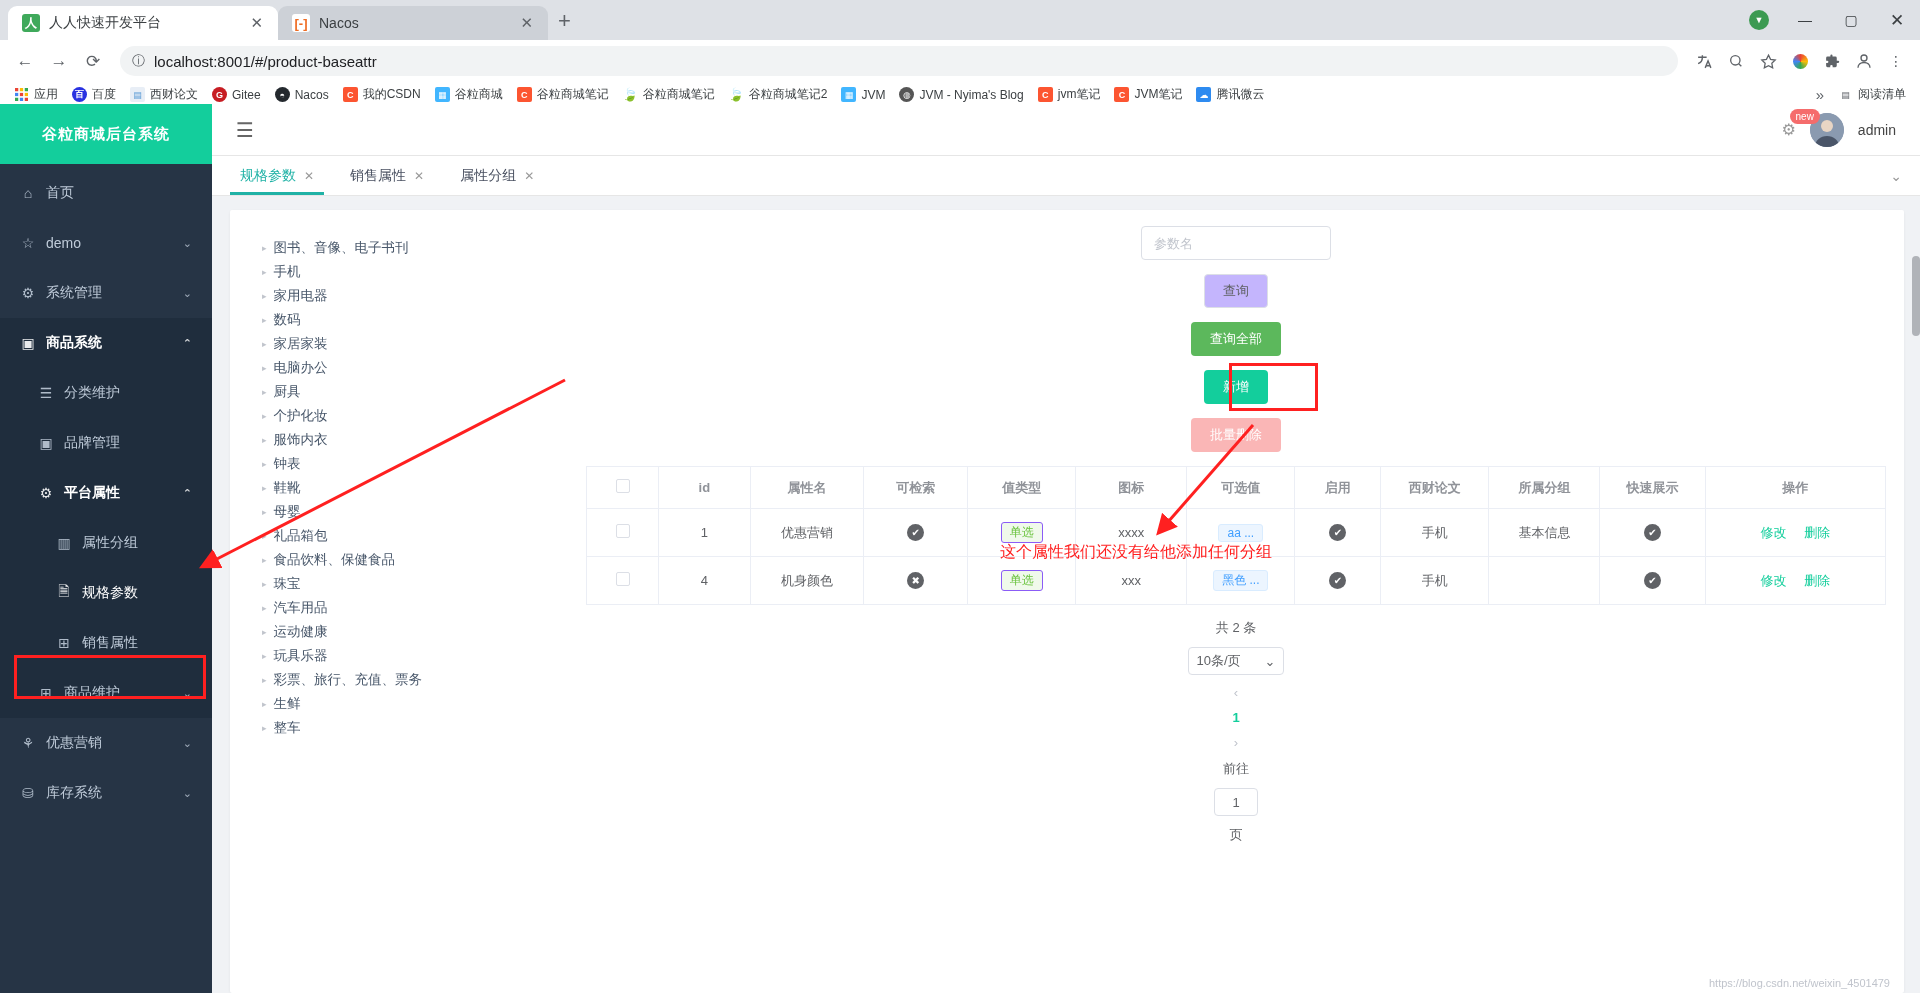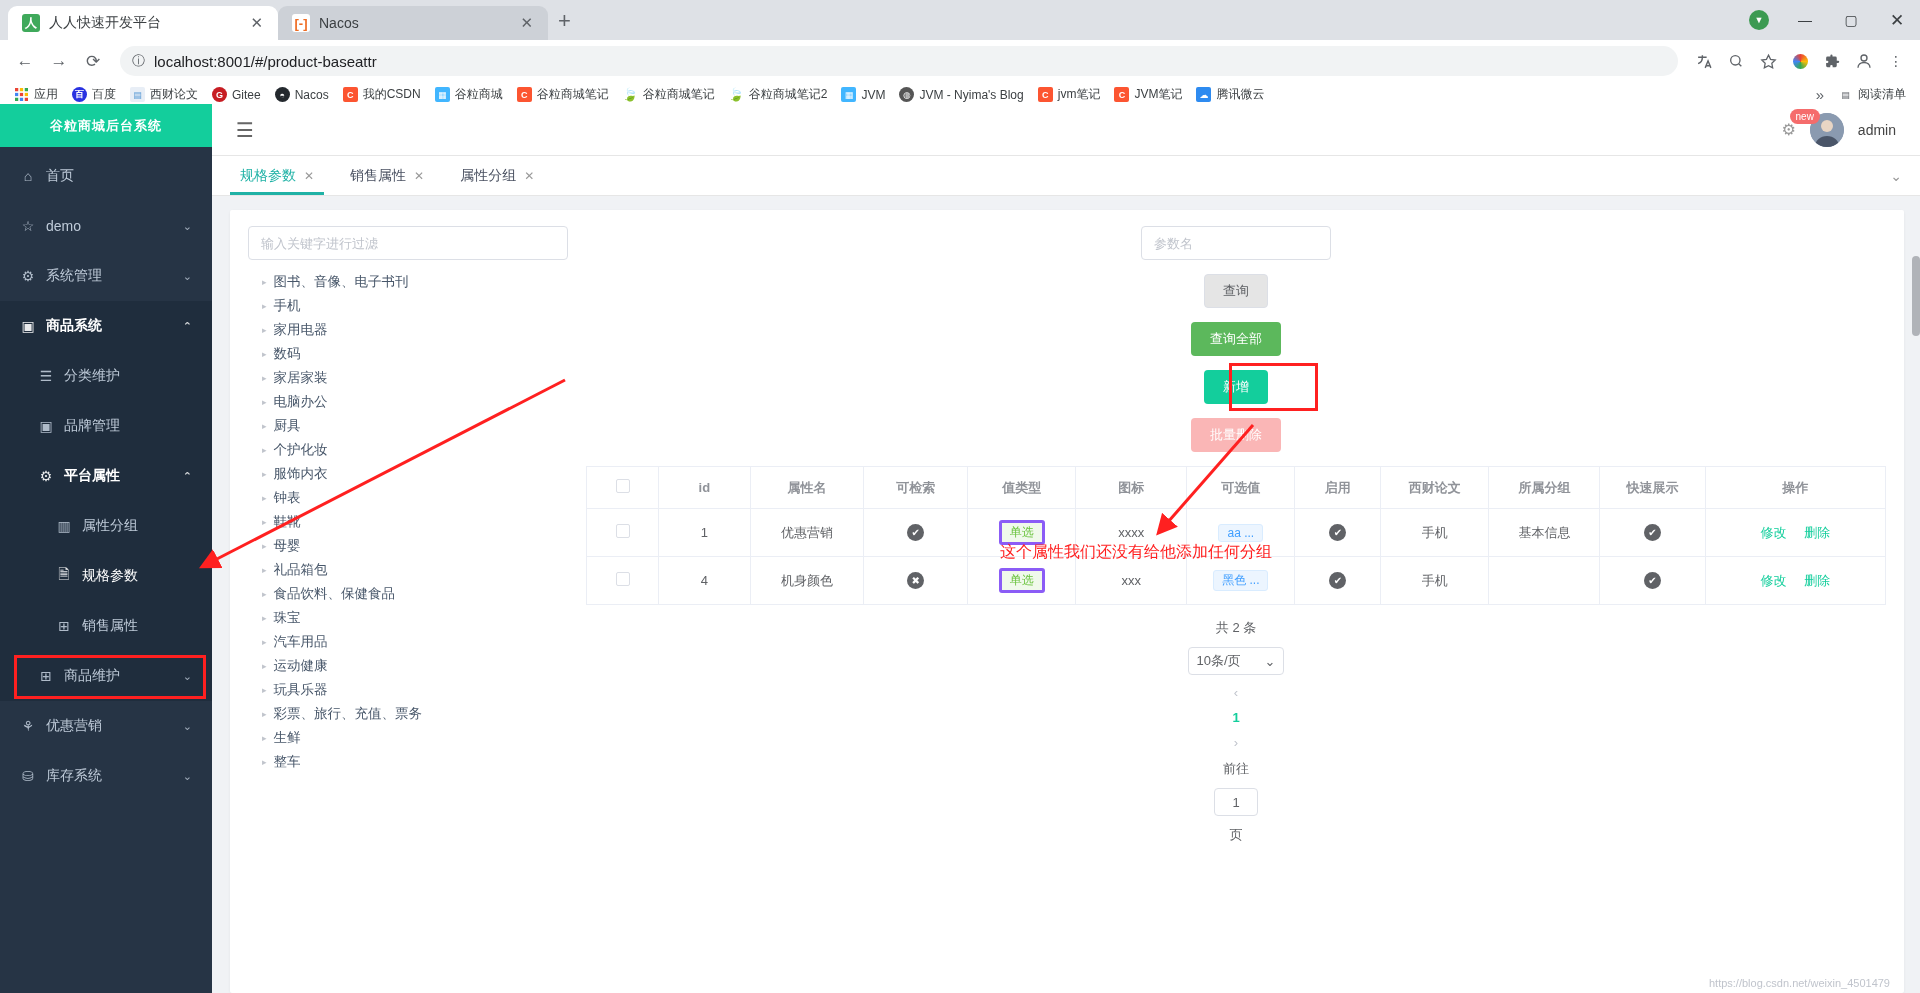--- a/index.html
+++ b/index.html
@@ -31,21 +31,21 @@
   .tb-icon { width:28px; height:28px; display:flex; align-items:center; justify-content:center; font-size:14px; color:#5f6368; }
 
   .bookmarks { height:26px; background:#fff; display:flex; align-items:center; padding:0 8px; gap:2px; border-bottom:1px solid #e0e0e0; overflow:hidden; }
   .bm { display:flex; align-items:center; gap:5px; padding:2px 6px; white-space:nowrap; font-size:12px; color:#3c4043; }
   .bm-ico { width:15px; height:15px; border-radius:2px; display:flex; align-items:center; justify-content:center; font-size:9px; color:#fff; font-weight:bold; flex:0 0 auto; }
   .bm-right { margin-left:auto; display:flex; align-items:center; gap:8px; }
 
   
   .app { position:absolute; left:0; top:104px; width:1920px; height:889px; background:#f0f2f5; display:flex; }
   .sidebar { width:212px; background:#263445; height:889px; flex:0 0 auto; position:relative; }
-  .logo { height:43px; background:#13ce9c; display:flex; align-items:center; justify-content:center; color:#fff; font-size:13px; font-weight:bold; letter-spacing:1px; }
+  .logo { height:60px; background:#13ce9c; display:flex; align-items:center; justify-content:center; color:#fff; font-size:15px; font-weight:bold; letter-spacing:1px; }
   .menu { padding-top:4px; }
   .menu-item { height:50px; display:flex; align-items:center; padding:0 20px; gap:10px; color:#bfcbd9; font-size:14px; position:relative; }
   .menu-item.lvl1 { padding-left:20px; }
   .menu-item.lvl2 { padding-left:38px; background:#1f2d3d; }
   .menu-item.lvl3 { padding-left:56px; background:#1f2d3d; }
   .menu-item.active-parent { color:#fff; font-weight:600; background:#1f2d3d; }
   .menu-item.sel { color:#fff; background:#1f2d3d; }
   .menu-ico { width:16px; display:inline-flex; align-items:center; justify-content:center; font-size:14px; opacity:.9; flex:0 0 auto; }
   .chev { margin-left:auto; font-size:11px; opacity:.8; }
   .sub-group { background:#1f2d3d; }
@@ -72,33 +72,33 @@
   .filter-input, .param-input { width:100%; height:34px; border:1px solid #dcdfe6; border-radius:4px; padding:0 12px; font-size:13px; color:#606266; }
   .filter-input::placeholder, .param-input::placeholder { color:#c0c4cc; }
   .tree { margin-top:10px; }
   .tree-node { height:24px; display:flex; align-items:center; gap:7px; font-size:13.5px; color:#48576a; padding-left:14px; }
   .caret { font-size:9px; color:#c0c4cc; }
 
   .table-col { flex:1; }
   .toolrow { display:flex; align-items:center; gap:14px; margin-bottom:14px;flex-direction:column; }
   .param-input { width:190px; }
   .btn { height:34px; border-radius:4px; font-size:13px; padding:0 18px; display:inline-flex; align-items:center; justify-content:center; border:1px solid transparent; white-space:nowrap; }
-  .btn-default { background:#e5e5e5; border-color:#dcdfe6; color:#606266; }
+  .btn-default { background:#c4b5fd; border-color:#dcdfe6; color:#606266; }
   .btn-green { background:#5cb85c; color:#fff; }
   .btn-teal { background:#13ce9c; color:#fff; }
   .btn-pink { background:#fab6b6; color:#fff; }
 
   table.grid { width:100%; border-collapse:collapse; table-layout:fixed; }
   table.grid th { background:#fff; color:#909399; font-weight:600; font-size:13px; height:42px; border-bottom:1px solid #ebeef5; border-top:1px solid #ebeef5; text-align:center; border-right:1px solid #ebeef5; }
   table.grid td { height:48px; border-bottom:1px solid #ebeef5; border-right:1px solid #ebeef5; text-align:center; font-size:13px; color:#606266; }
   table.grid th:first-child, table.grid td:first-child { border-left:1px solid #ebeef5; }
   .cb { width:14px;height:14px;border:1px solid #dcdfe6;border-radius:2px;display:inline-block;background:#fff; }
   .ck { display:inline-flex; align-items:center; justify-content:center; width:17px;height:17px;border-radius:50%;background:#606266;color:#fff;font-size:10px; }
   .ck.no { background:#606266; }
-  .tagl { display:inline-block; padding:1px 8px; font-size:12px; border-radius:3px; background:#f0f9eb; color:#67c23a; border:3px solid #8b5cf6;text-align:center; }
+  .tagl { display:inline-block; padding:1px 8px; font-size:12px; border-radius:3px; background:#f0f9eb; color:#67c23a; border:1px solid #8b5cf6;text-align:center; }
   .tagb { display:inline-block; padding:1px 8px; font-size:12px; border-radius:3px; background:#ecf5ff; color:#409eff; border:1px solid #d9ecff; }
   .opbtn { color:#13ce9c; font-size:13px; margin:0 7px; }
 
   .pager { display:flex; align-items:center; justify-content:flex-end; gap:10px; margin-top:14px; font-size:13px; color:#606266;flex-direction:column; }
   .pg-select { height:28px; border:1px solid #dcdfe6; border-radius:4px; display:flex; align-items:center; padding:0 8px; gap:24px; font-size:13px; color:#606266; }
   .pg-arrow { color:#c0c4cc; font-size:13px; padding:0 6px; }
   .pg-num { color:#13ce9c; font-weight:600; }
   .pg-jump { width:44px; height:28px; border:1px solid #dcdfe6; border-radius:4px; text-align:center; font-size:13px; color:#606266; }
 
   
@@ -373,21 +373,20 @@
         </div>
         <div class="tabbar-right">
           <span>⌄</span>
         </div>
       </div>
 
       <div class="panel">
         <div class="panel-inner">
 
           <div class="tree-col">
-            <input class="filter-input" value="" placeholder="输入关键字进行过滤" style="">
             <div class="tree">
               <div class="tree-node">
                   <span class="caret">▸</span>
                   <span>图书、音像、电子书刊</span>
                 </div>
               <div class="tree-node">
                   <span class="caret">▸</span>
                   <span>手机</span>
                 </div>
               <div class="tree-node">

